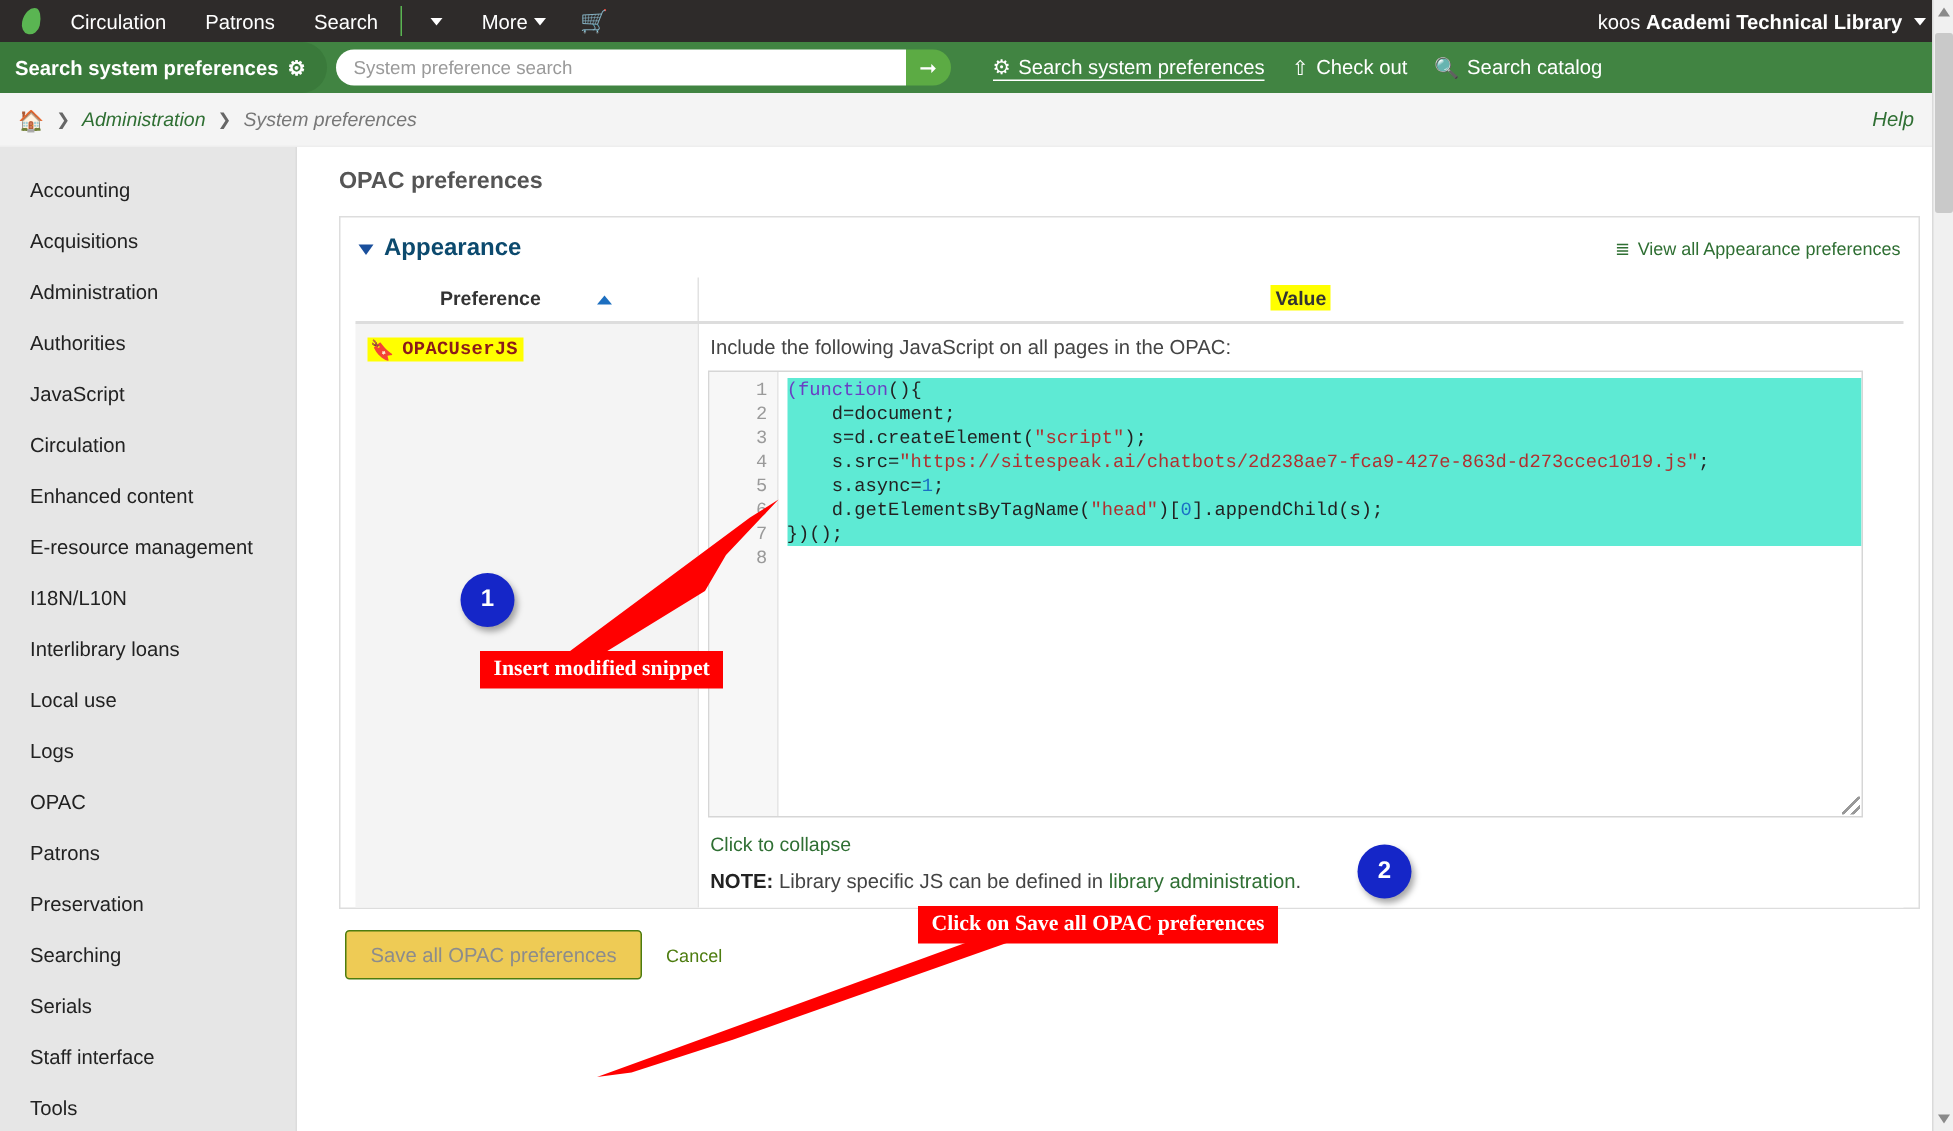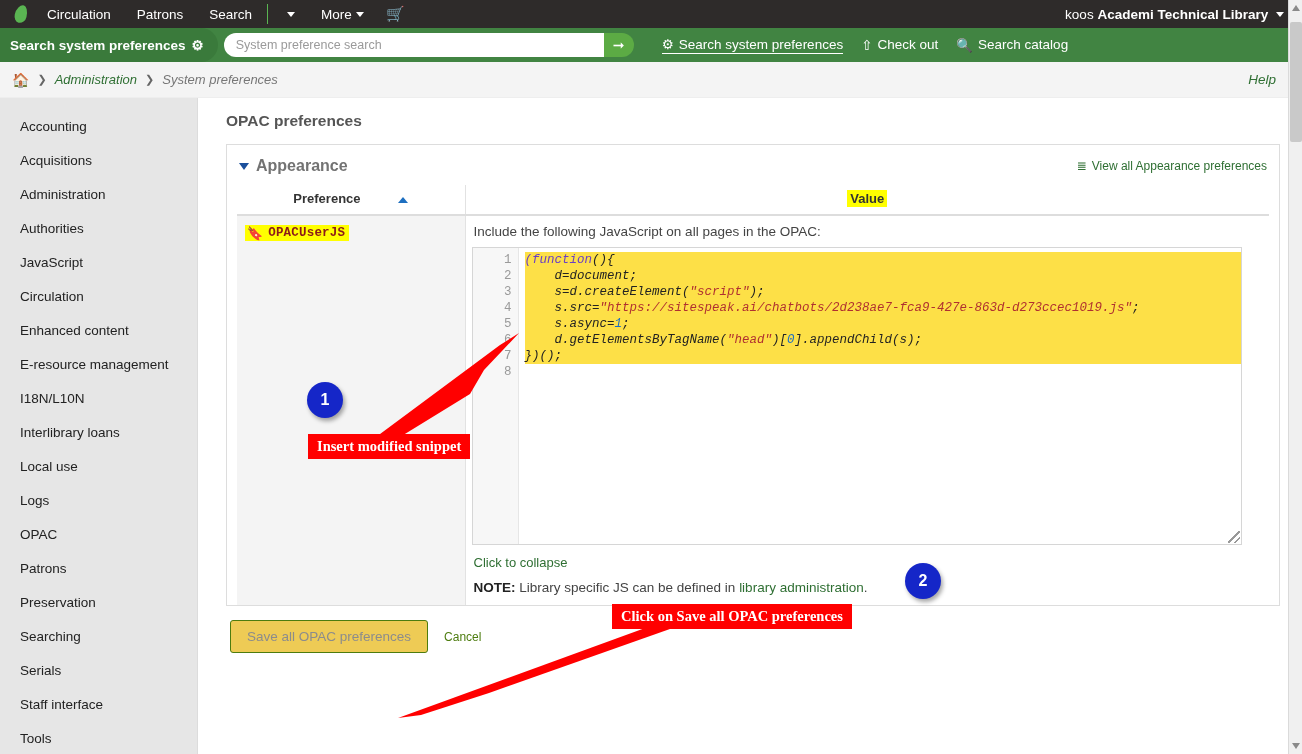--- a/index.html
+++ b/index.html
@@ -98,21 +98,21 @@
   #main { flex:1; padding:14px 22px 0 28px; overflow:hidden; position:relative; background:#fff; }
   #main-inner { position:relative; }
 
   h1#page-title { font-size:19px; font-weight:bold; margin:0 0 8px 0; color:#232323; }
   h2#section-sub { font-size:15.5px; font-weight:bold; margin:0 0 14px 0; color:#555; }
 
   
   #panel { border:1px solid #ddd; background:#fff; padding:10px 10px 0 10px; }
   #panel-head { display:flex; align-items:center; padding:2px 2px 10px 2px; }
   #appearance-toggle {
-    font-size:16px; font-weight:bold; color:#737373; cursor:pointer;
+    font-size:16px; font-weight:bold; color:#0c4a6e; cursor:pointer;
     display:flex; align-items:center; gap:7px;
   }
   .tri-down {
     width:0;height:0;border-left:5px solid transparent;border-right:5px solid transparent;
     border-top:7px solid #1a4f9c;
   }
   #viewall {
     margin-left:auto; font-size:12px; color:#2f6f33; text-decoration:none;
     display:flex; align-items:center; gap:5px; cursor:pointer;
   }
@@ -152,21 +152,21 @@
     display:flex; font-family:"Liberation Mono", monospace; font-size:12.5px;
     position:relative; overflow:hidden;
   }
   #gutter {
     width:46px; flex:none; background:#f7f7f7; color:#9a9a9a;
     text-align:right; padding:4px 6px 0 0; line-height:16px; user-select:none;
     border-right:1px solid #e6e6e6;
   }
   #code-area { flex:1; padding:4px 0 0 6px; line-height:16px; position:relative; }
   #code-area .line { white-space:pre; }
-  .sel { background:#fde047;font-style:italic; }
+  .sel { background:#5eead4; }
   .tok-kw   { color:#6a3fc4; }
   .tok-str  { color:#b03030; }
   .tok-num  { color:#1a6fc4; }
   .tok-plain{ color:#222; }
   #resize-handle {
     position:absolute; right:1px; bottom:1px; width:12px; height:12px;
     background:
       linear-gradient(135deg, transparent 45%, #999 45%, #999 55%, transparent 55%),
       linear-gradient(135deg, transparent 72%, #999 72%, #999 82%, transparent 82%);
     cursor:nwse-resize;
@@ -373,21 +373,21 @@
 </div>
 
 <svg class="anno-arrow" style="left:0;top:0;width:1302px;height:754px;">
   <polygon points="519,333 484,370 470,394 400,437 376,437 500,345" fill="#ff0000"></polygon>
   <polygon points="489,693 421,715 398,718 700,608 735,606" fill="#ff0000"></polygon>
 </svg>
 
 <div class="anno-badge" style="left:307px; top:382px;">
   <span>1</span>
 </div>
-<div class="anno-label" style="left:308px; top:434px;">
+<div class="anno-label" style="left:320px; top:434px;">
   <span>Insert modified snippet</span>
 </div>
 
 <div class="anno-badge" style="left:905px; top:563px;">
   <span>2</span>
 </div>
 <div class="anno-label" style="left:612px; top:604px;">
   <span>Click on Save all OPAC preferences</span>
 </div>
 

